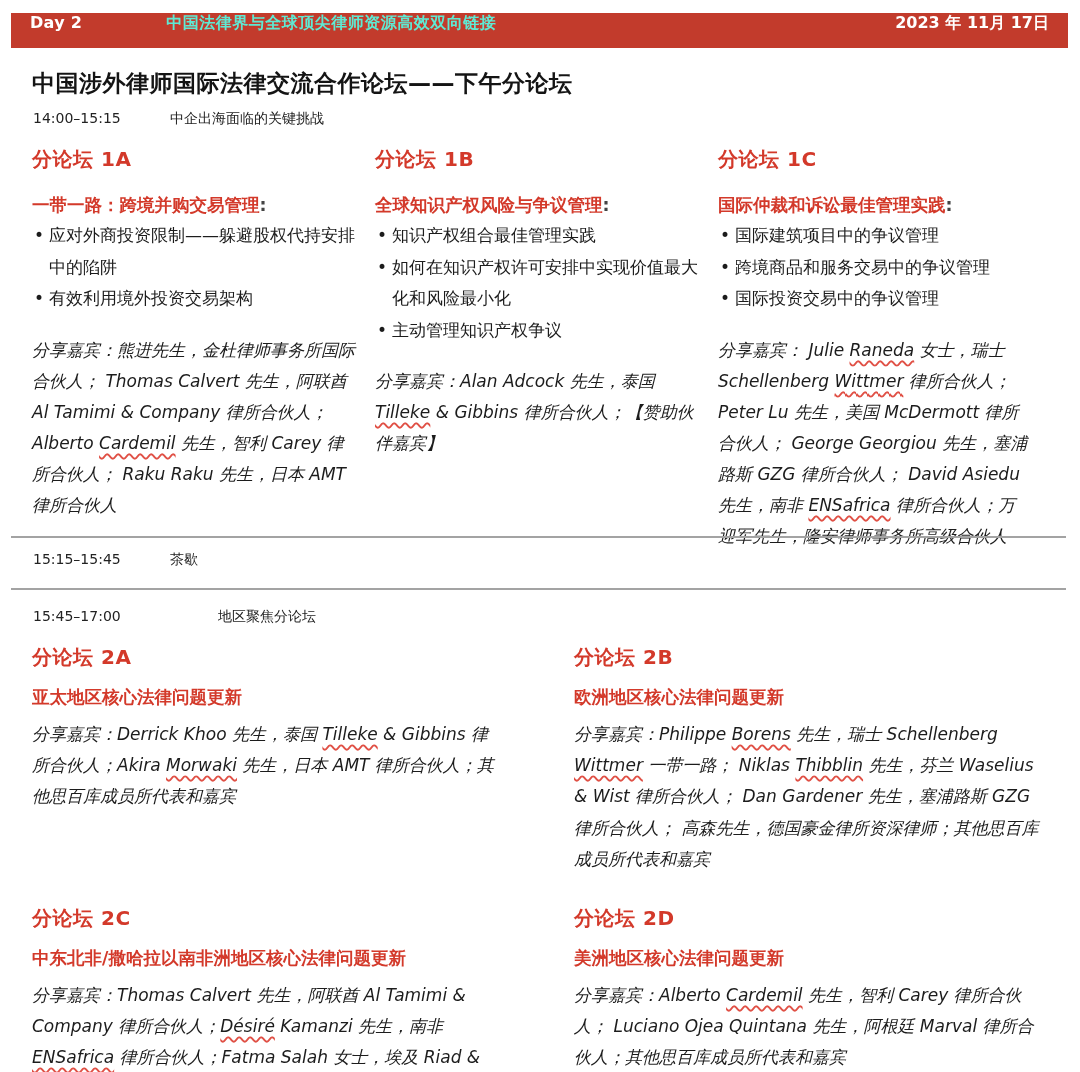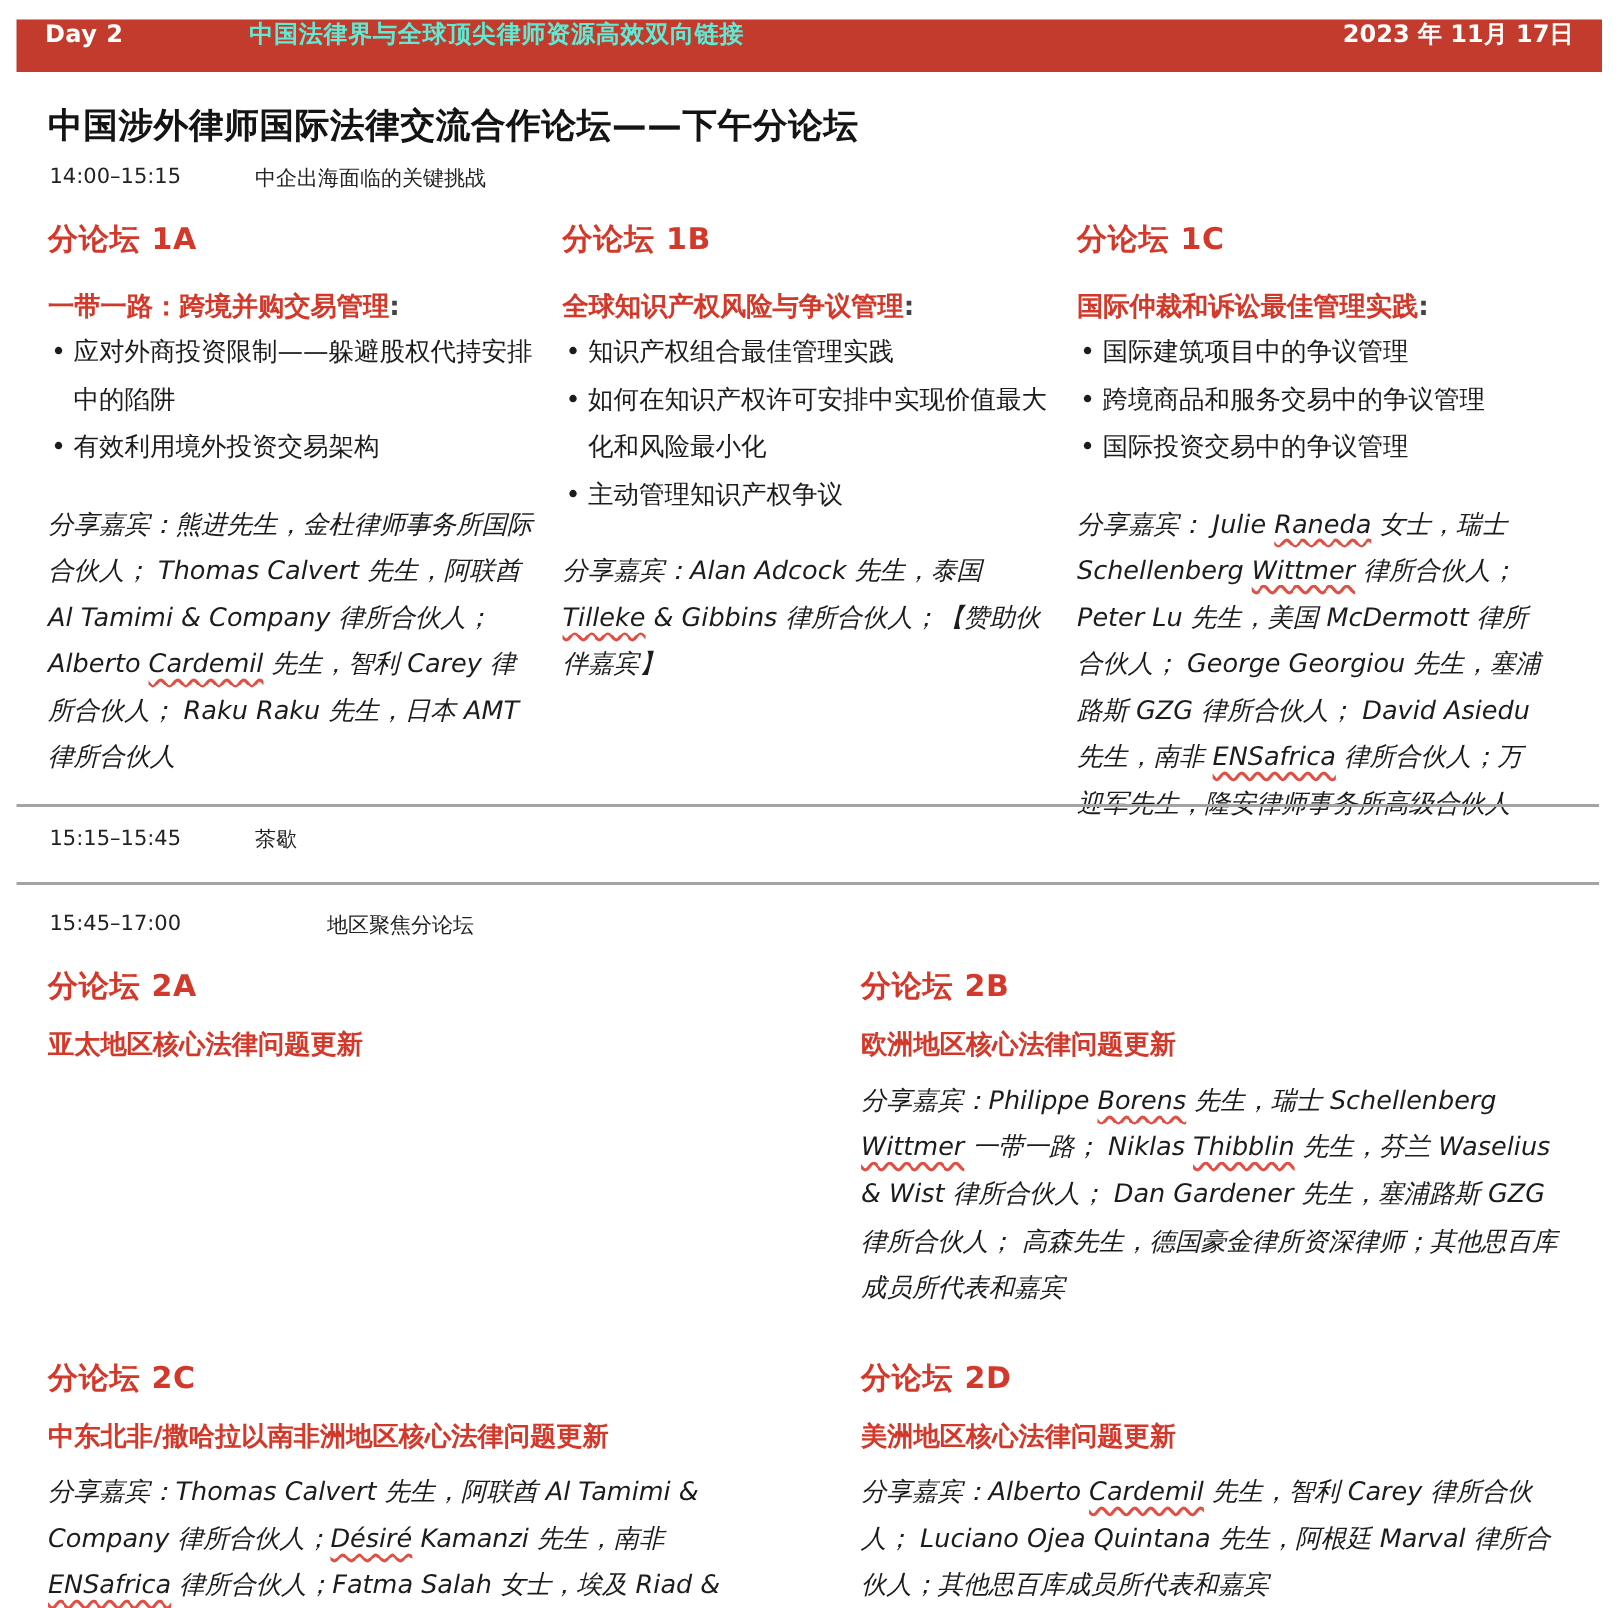--- a/index.html
+++ b/index.html
@@ -153,20 +153,21 @@
 <div class="session session-2">
   <span class="time">15:45–17:00</span>
   <span class="label">地区聚焦分论坛</span>
 </div>
 
 <section class="row2">
 
   <div class="panel">
     <div class="panel-title">分论坛 2A</div>
     <div class="topic">亚太地区核心法律问题更新</div>
+    <p class="speakers"><span>分享嘉宾：Derrick Khoo 先生，泰国 </span><span class="wavy">Tilleke</span><span> &amp; Gibbins 律所合伙人；Akira </span><span class="wavy">Morwaki</span><span> 先生，日本 AMT 律所合伙人；其他思百库成员所代表和嘉宾</span></p>
   </div>
 
   <div class="panel">
     <div class="panel-title">分论坛 2B</div>
     <div class="topic">欧洲地区核心法律问题更新</div>
     <p class="speakers"><span>分享嘉宾：Philippe </span><span class="wavy">Borens</span><span> 先生，瑞士 Schellenberg </span><span class="wavy">Wittmer</span><span> 一带一路； Niklas </span><span class="wavy">Thibblin</span><span> 先生，芬兰 Waselius &amp; Wist 律所合伙人； Dan Gardener 先生，塞浦路斯 GZG 律所合伙人； 高森先生，德国豪金律所资深律师；其他思百库成员所代表和嘉宾</span></p>
   </div>
 
   <div class="panel">
     <div class="panel-title">分论坛 2C</div>

